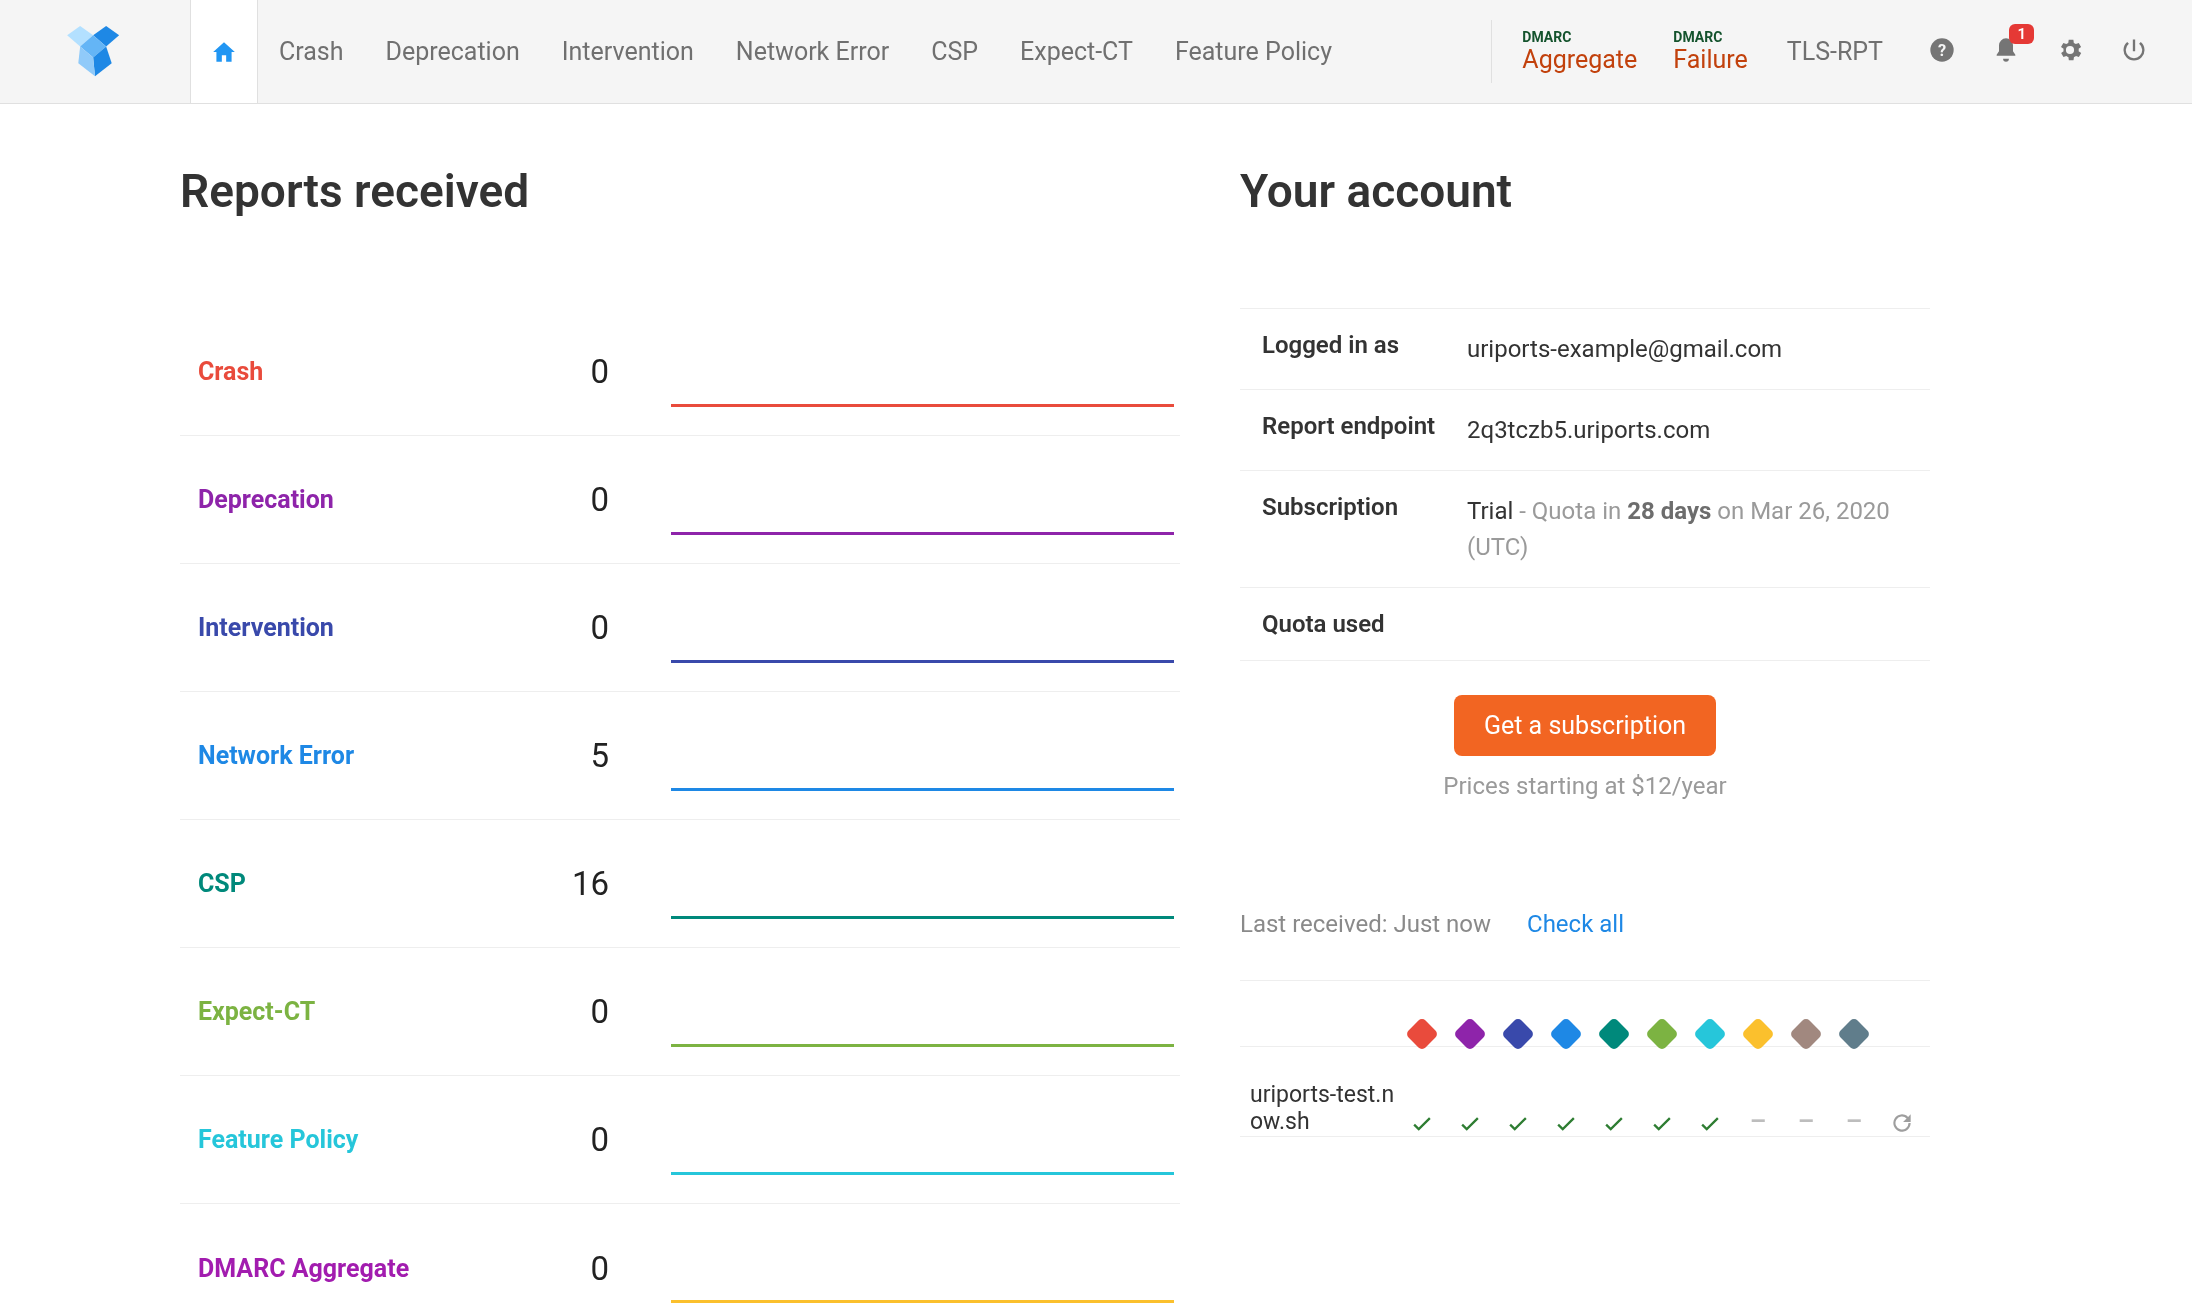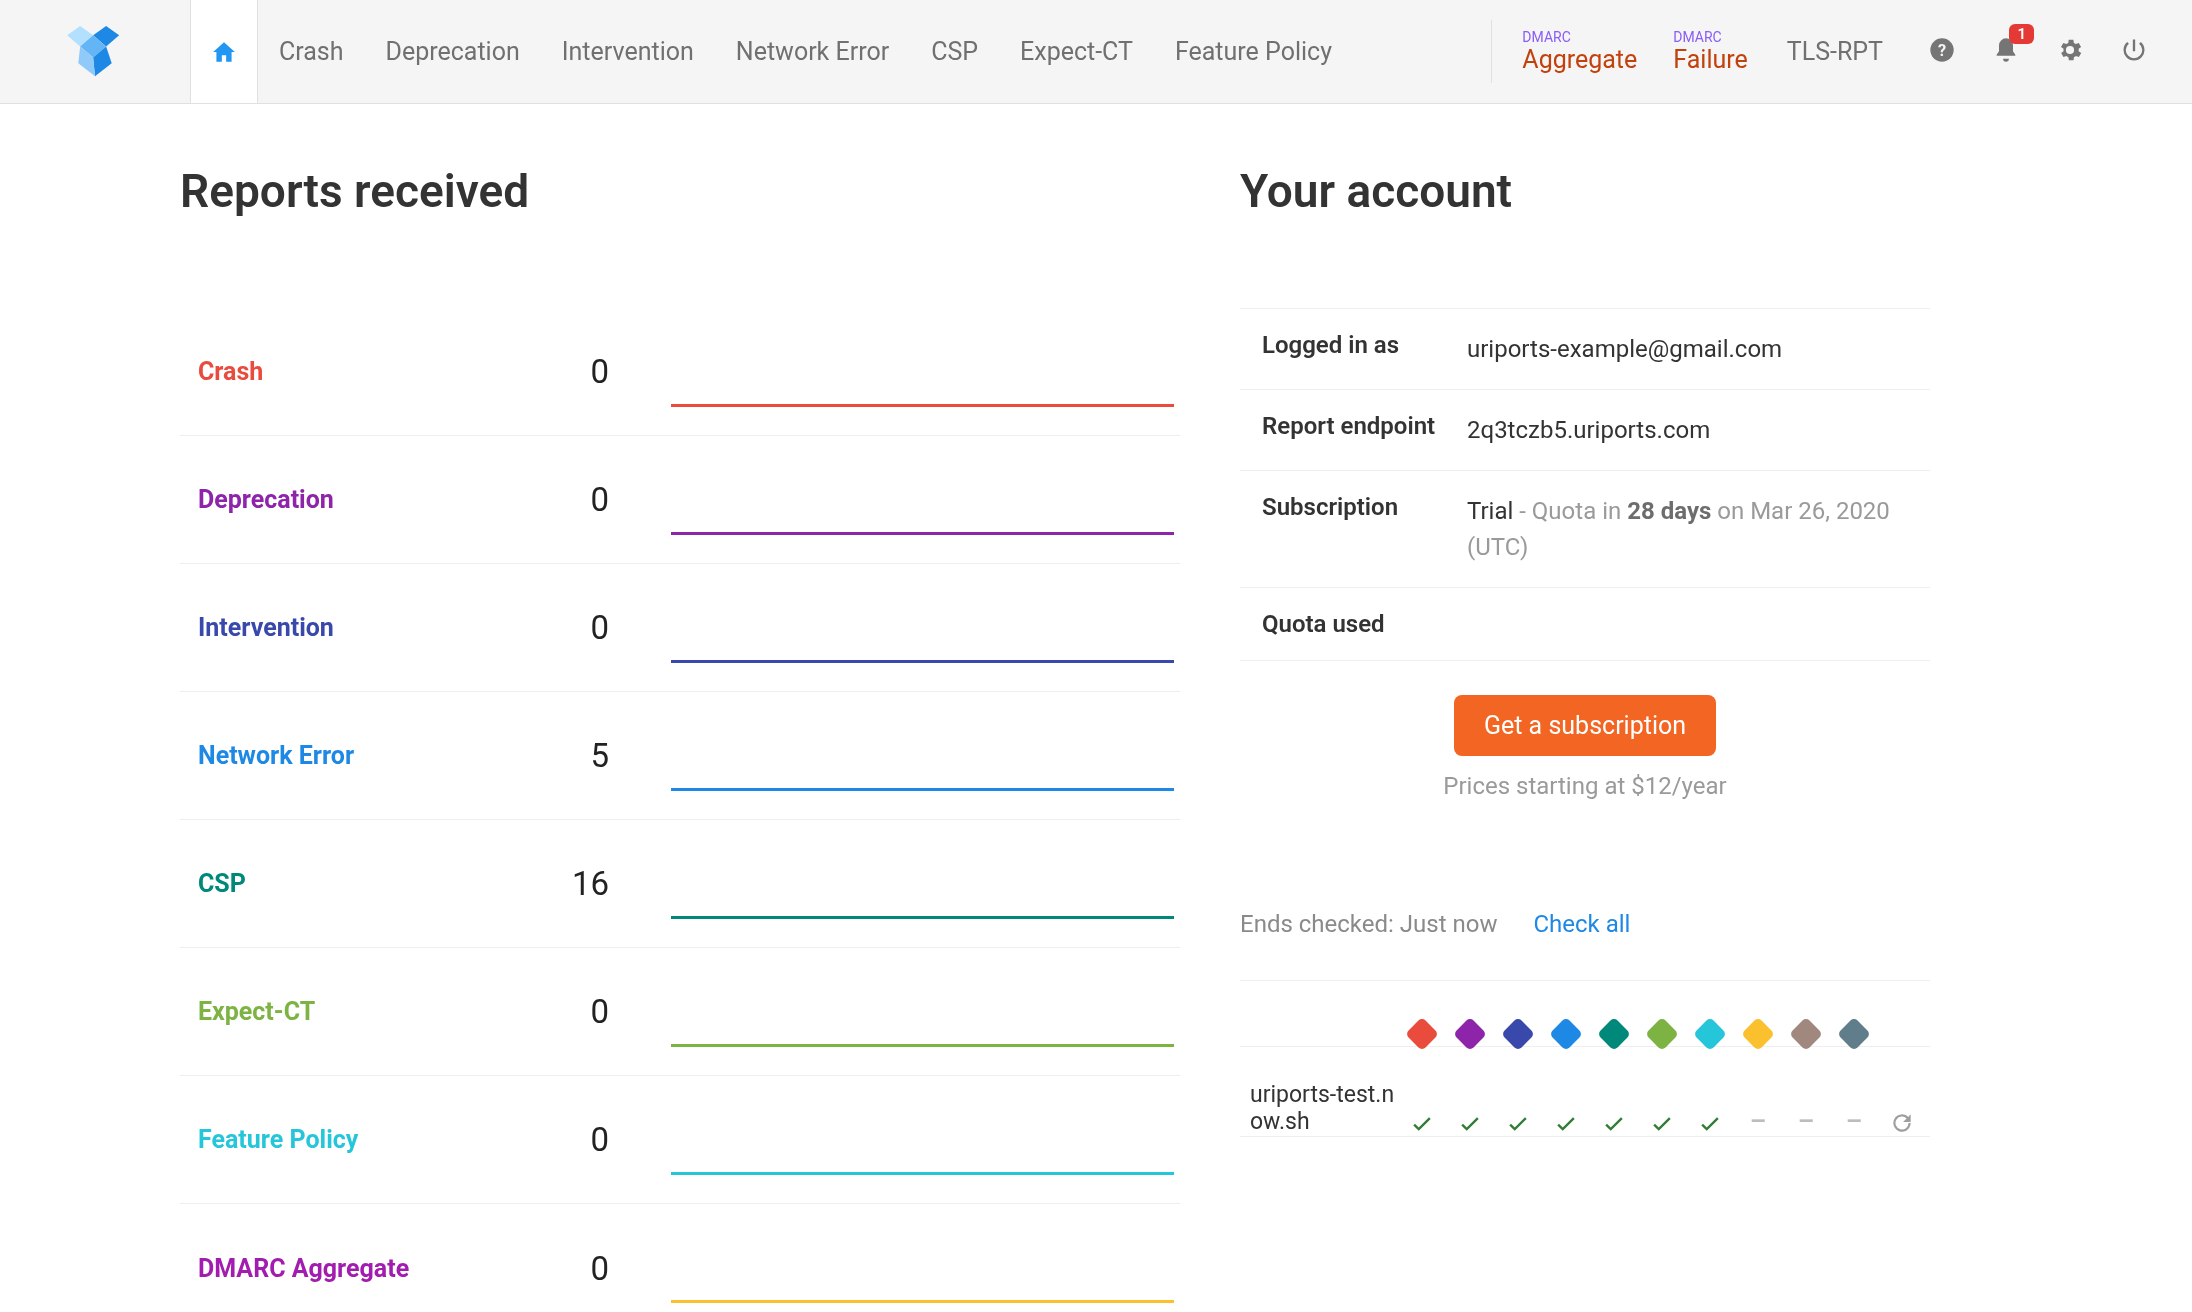--- a/index.html
+++ b/index.html
@@ -45,21 +45,21 @@
   .nav-tab.home svg { width: 26px; height: 26px; fill: #2196f3; }
   .nav-divider { width: 1px; background: #e0e0e0; margin: 20px 12px; }
   .nav-right { margin-left: auto; display: flex; align-items: stretch; }
   .nav-dmarc {
     display: flex;
     flex-direction: column;
     justify-content: center;
     padding: 0 18px;
     cursor: pointer;
   }
-  .nav-dmarc .small { font-size: 14px; color: #8b5cf6; }
+  .nav-dmarc .small { font-size: 14px; color: #14532d; font-weight: bold; }
   .nav-dmarc .big { font-size: 25px; color: #c2410c; }
   .nav-icons { display: flex; align-items: center; gap: 36px; padding: 0 44px 0 24px; }
   .nav-icon { position: relative; color: #757575; cursor: pointer; }
   .nav-icon svg { width: 28px; height: 28px; fill: currentColor; }
   .badge {
     position: absolute;
     top: -12px; right: -14px;
     background: #e53935;
     color: #fff;
     font-size: 15px;
@@ -309,21 +309,21 @@
       </div>
     </div>
 
     <div class="cta-wrap">
       <div class="cta-btn">Get a subscription</div>
       <div class="cta-sub">Prices starting at $12/year</div>
     </div>
 
     <div class="md-head">
       <div class="md-sub">
-        <span>Ends checked: </span><span>Just now</span>
+        <span>Last received: </span><span>Just now</span>
         <a>Check all</a>
       </div>
 
       <div class="md-table">
         <div class="md-hrow">
           <div class="md-domain"></div>
           <div class="md-cell">
               <div class="diamond" style="background:#e94b3c"></div>
             </div>
           <div class="md-cell">

